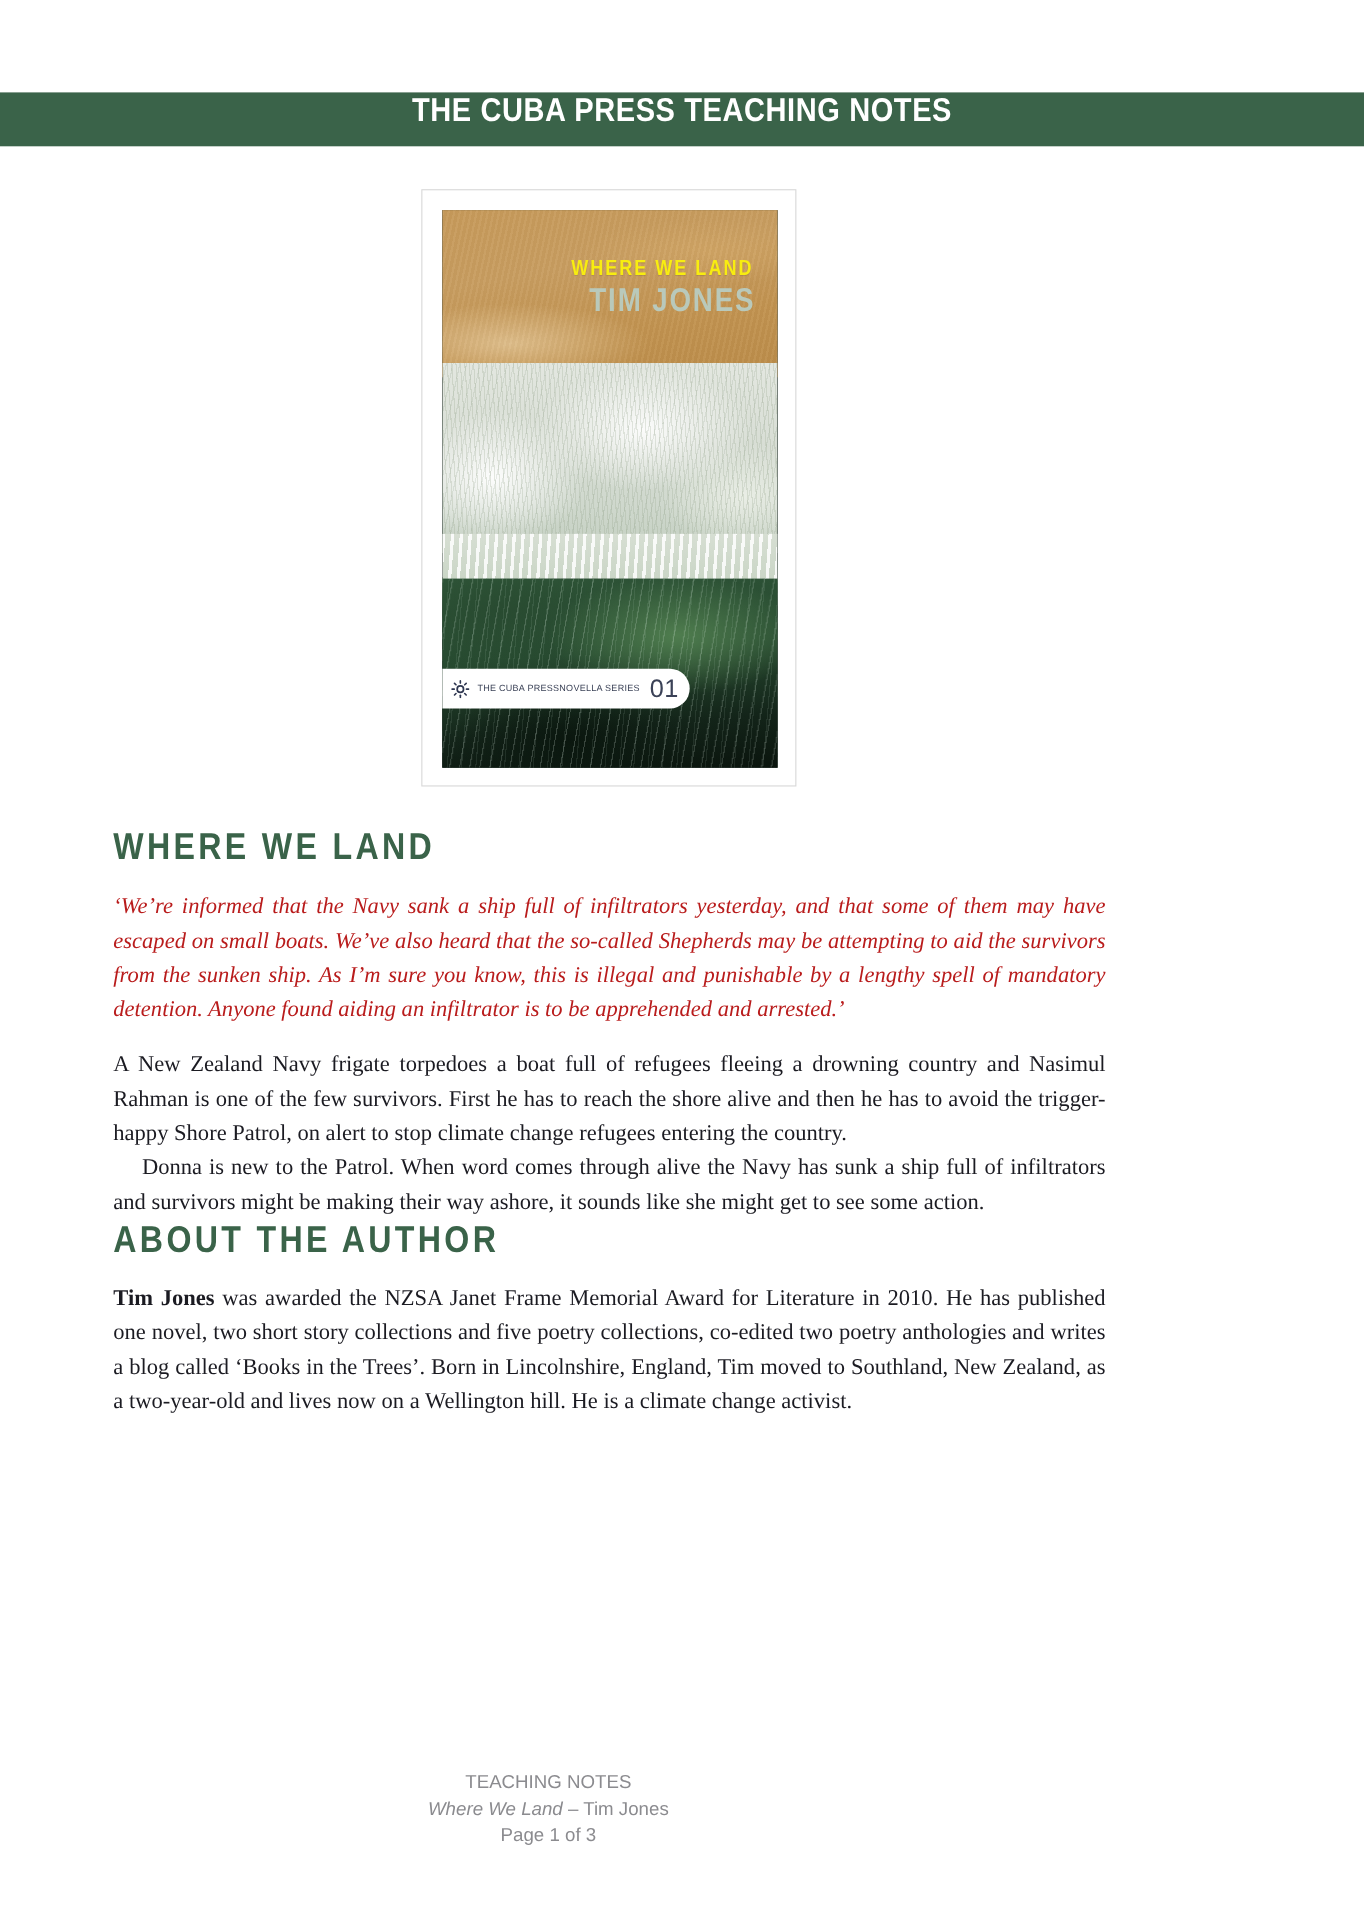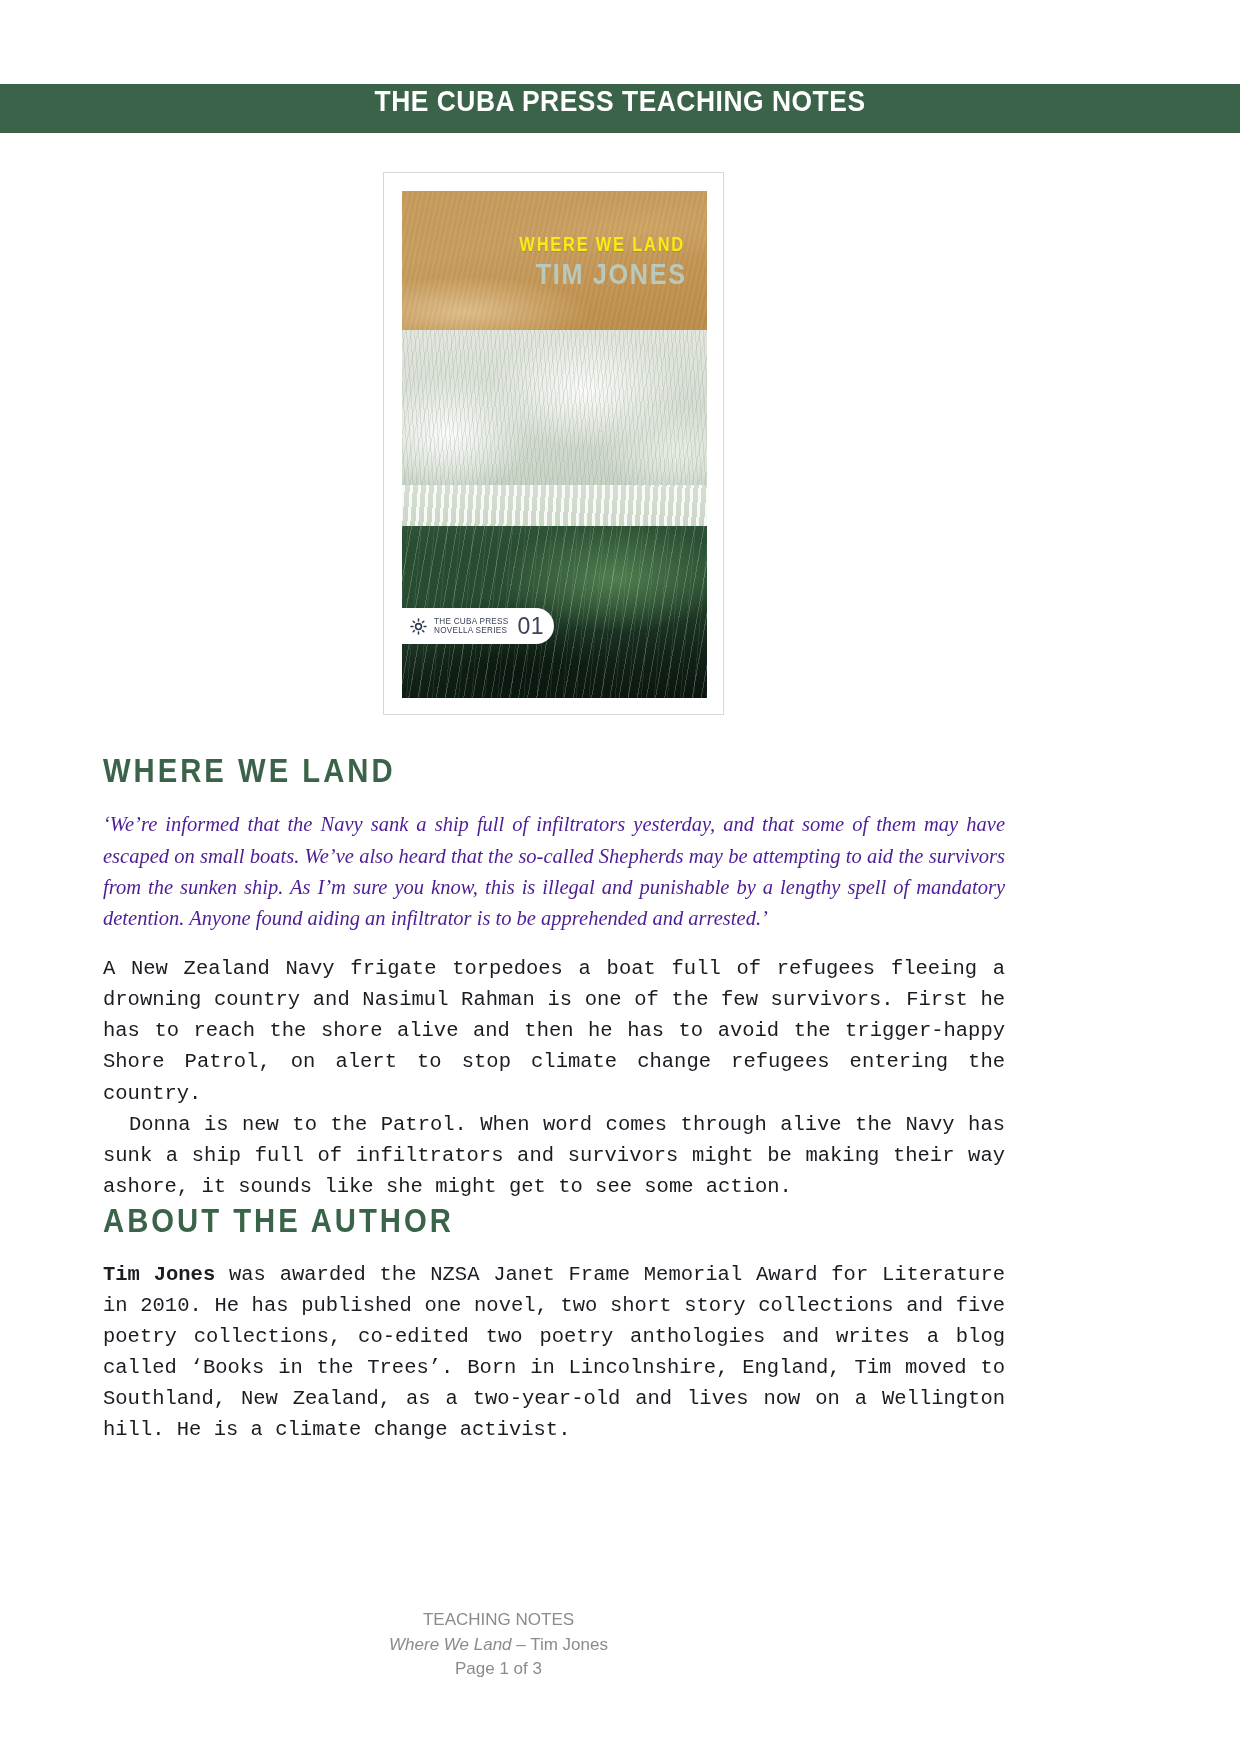--- a/index.html
+++ b/index.html
@@ -148,21 +148,21 @@
     padding: 0 10px 0 8px;
     background: #ffffff;
     border-top-right-radius: 18px;
     border-bottom-right-radius: 18px;
     display: flex;
     align-items: center;
     gap: 7px;
   }
   .badge-sun { width: 17px; height: 17px; flex: 0 0 auto; }
   .badge-lines {
-    display: flex; flex-direction: column; justify-content: center;
+    display: flex; justify-content: center;
     line-height: 1.12;
   }
   .badge-lines span {
     font-family: "Liberation Sans", sans-serif;
     font-size: 8.2px;
     letter-spacing: 0.25px;
     color: #3b4257;
     white-space: nowrap;
   }
   .badge-num {
@@ -190,33 +190,33 @@
     transform: scaleX(0.86);
     transform-origin: left center;
     white-space: nowrap;
     line-height: 1.1;
   }
   .quote-block {
     margin: 20px 0 0 0;
     font-style: italic;
     font-size: 20.5px;
     line-height: 1.52;
-    color: #4c1d95;
+    color: #b91c1c;
     text-align: justify;
     text-justify: inter-word;
     font-family: "Liberation Serif", serif;
   }
   .body-para {
     margin: 19px 0 0 0;
     font-size: 20.5px;
     line-height: 1.52;
     color: #1b1b22;
     text-align: justify;
     text-justify: inter-word;
-    font-family: Liberation Mono, monospace;
+    font-family: Liberation Serif, serif;
   }
   .body-para.indented { margin-top: 0; text-indent: 26px; }
   .body-para b { font-weight: 700; }
   .gap-before-author { margin-top: 60px; }
   .author-para { }
 
   
   .footer {
     position: absolute;
     left: 0;

